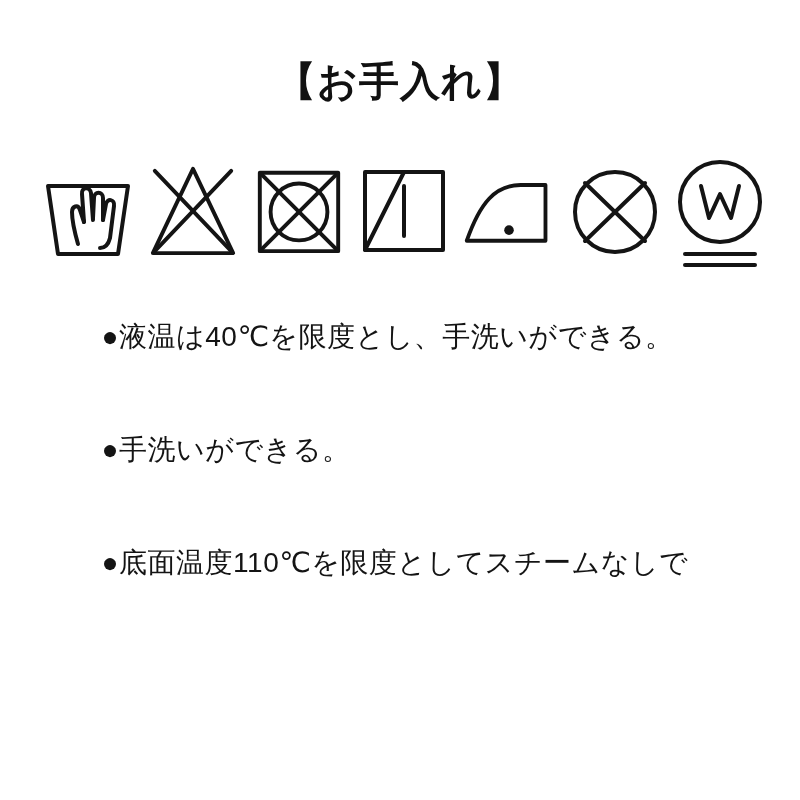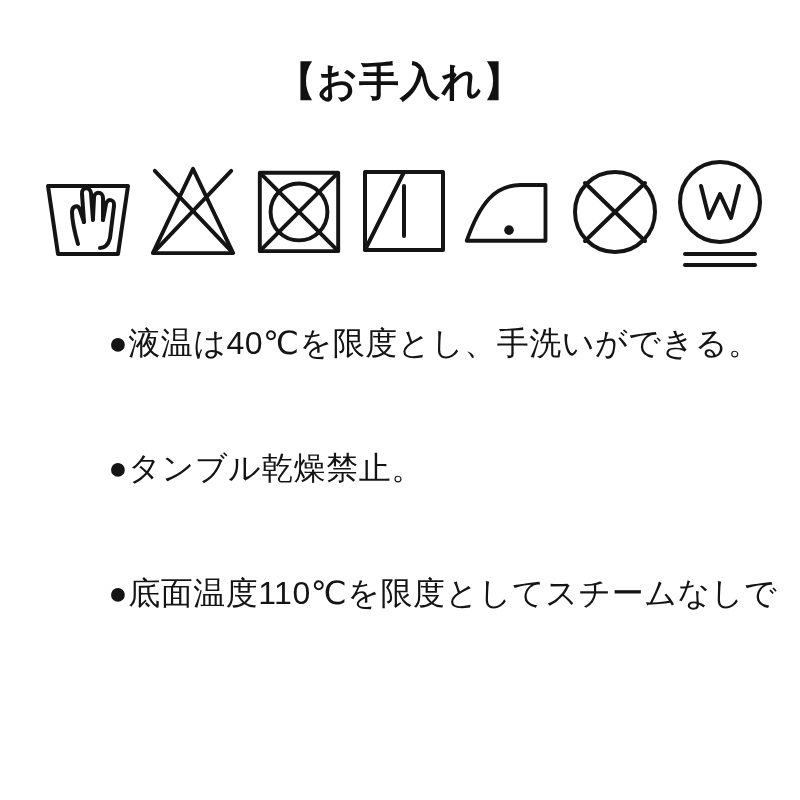--- a/index.html
+++ b/index.html
@@ -53,21 +53,21 @@
     display: block;
   }
   .care-list {
     position: absolute;
     top: 295px;
     left: 52px;
     width: 716px;
   }
   .care-item {
     display: block;
-    font-size: 32px;
+    font-size: 28px;
     line-height: 1.0;
     margin-bottom: 29px;
     color: #141414;
     letter-spacing: 0.5px;
     white-space: pre;
   }
 </style>
 </head>
 <body>
 
@@ -136,21 +136,21 @@
       </svg>
     </div>
 
   </div>
 
   <div class="care-list">
     <div class="care-item">
       <span>●液温は40℃を限度とし、手洗いができる。</span>
     </div>
     <div class="care-item">
-      <span>●タンブル乾燥禁止。</span>
+      <span>●手洗いができる。</span>
     </div>
     <div class="care-item">
       <span>●底面温度110℃を限度としてスチームなしで</span>
       
     </div>
 
   </div>
 
 </div>
 

